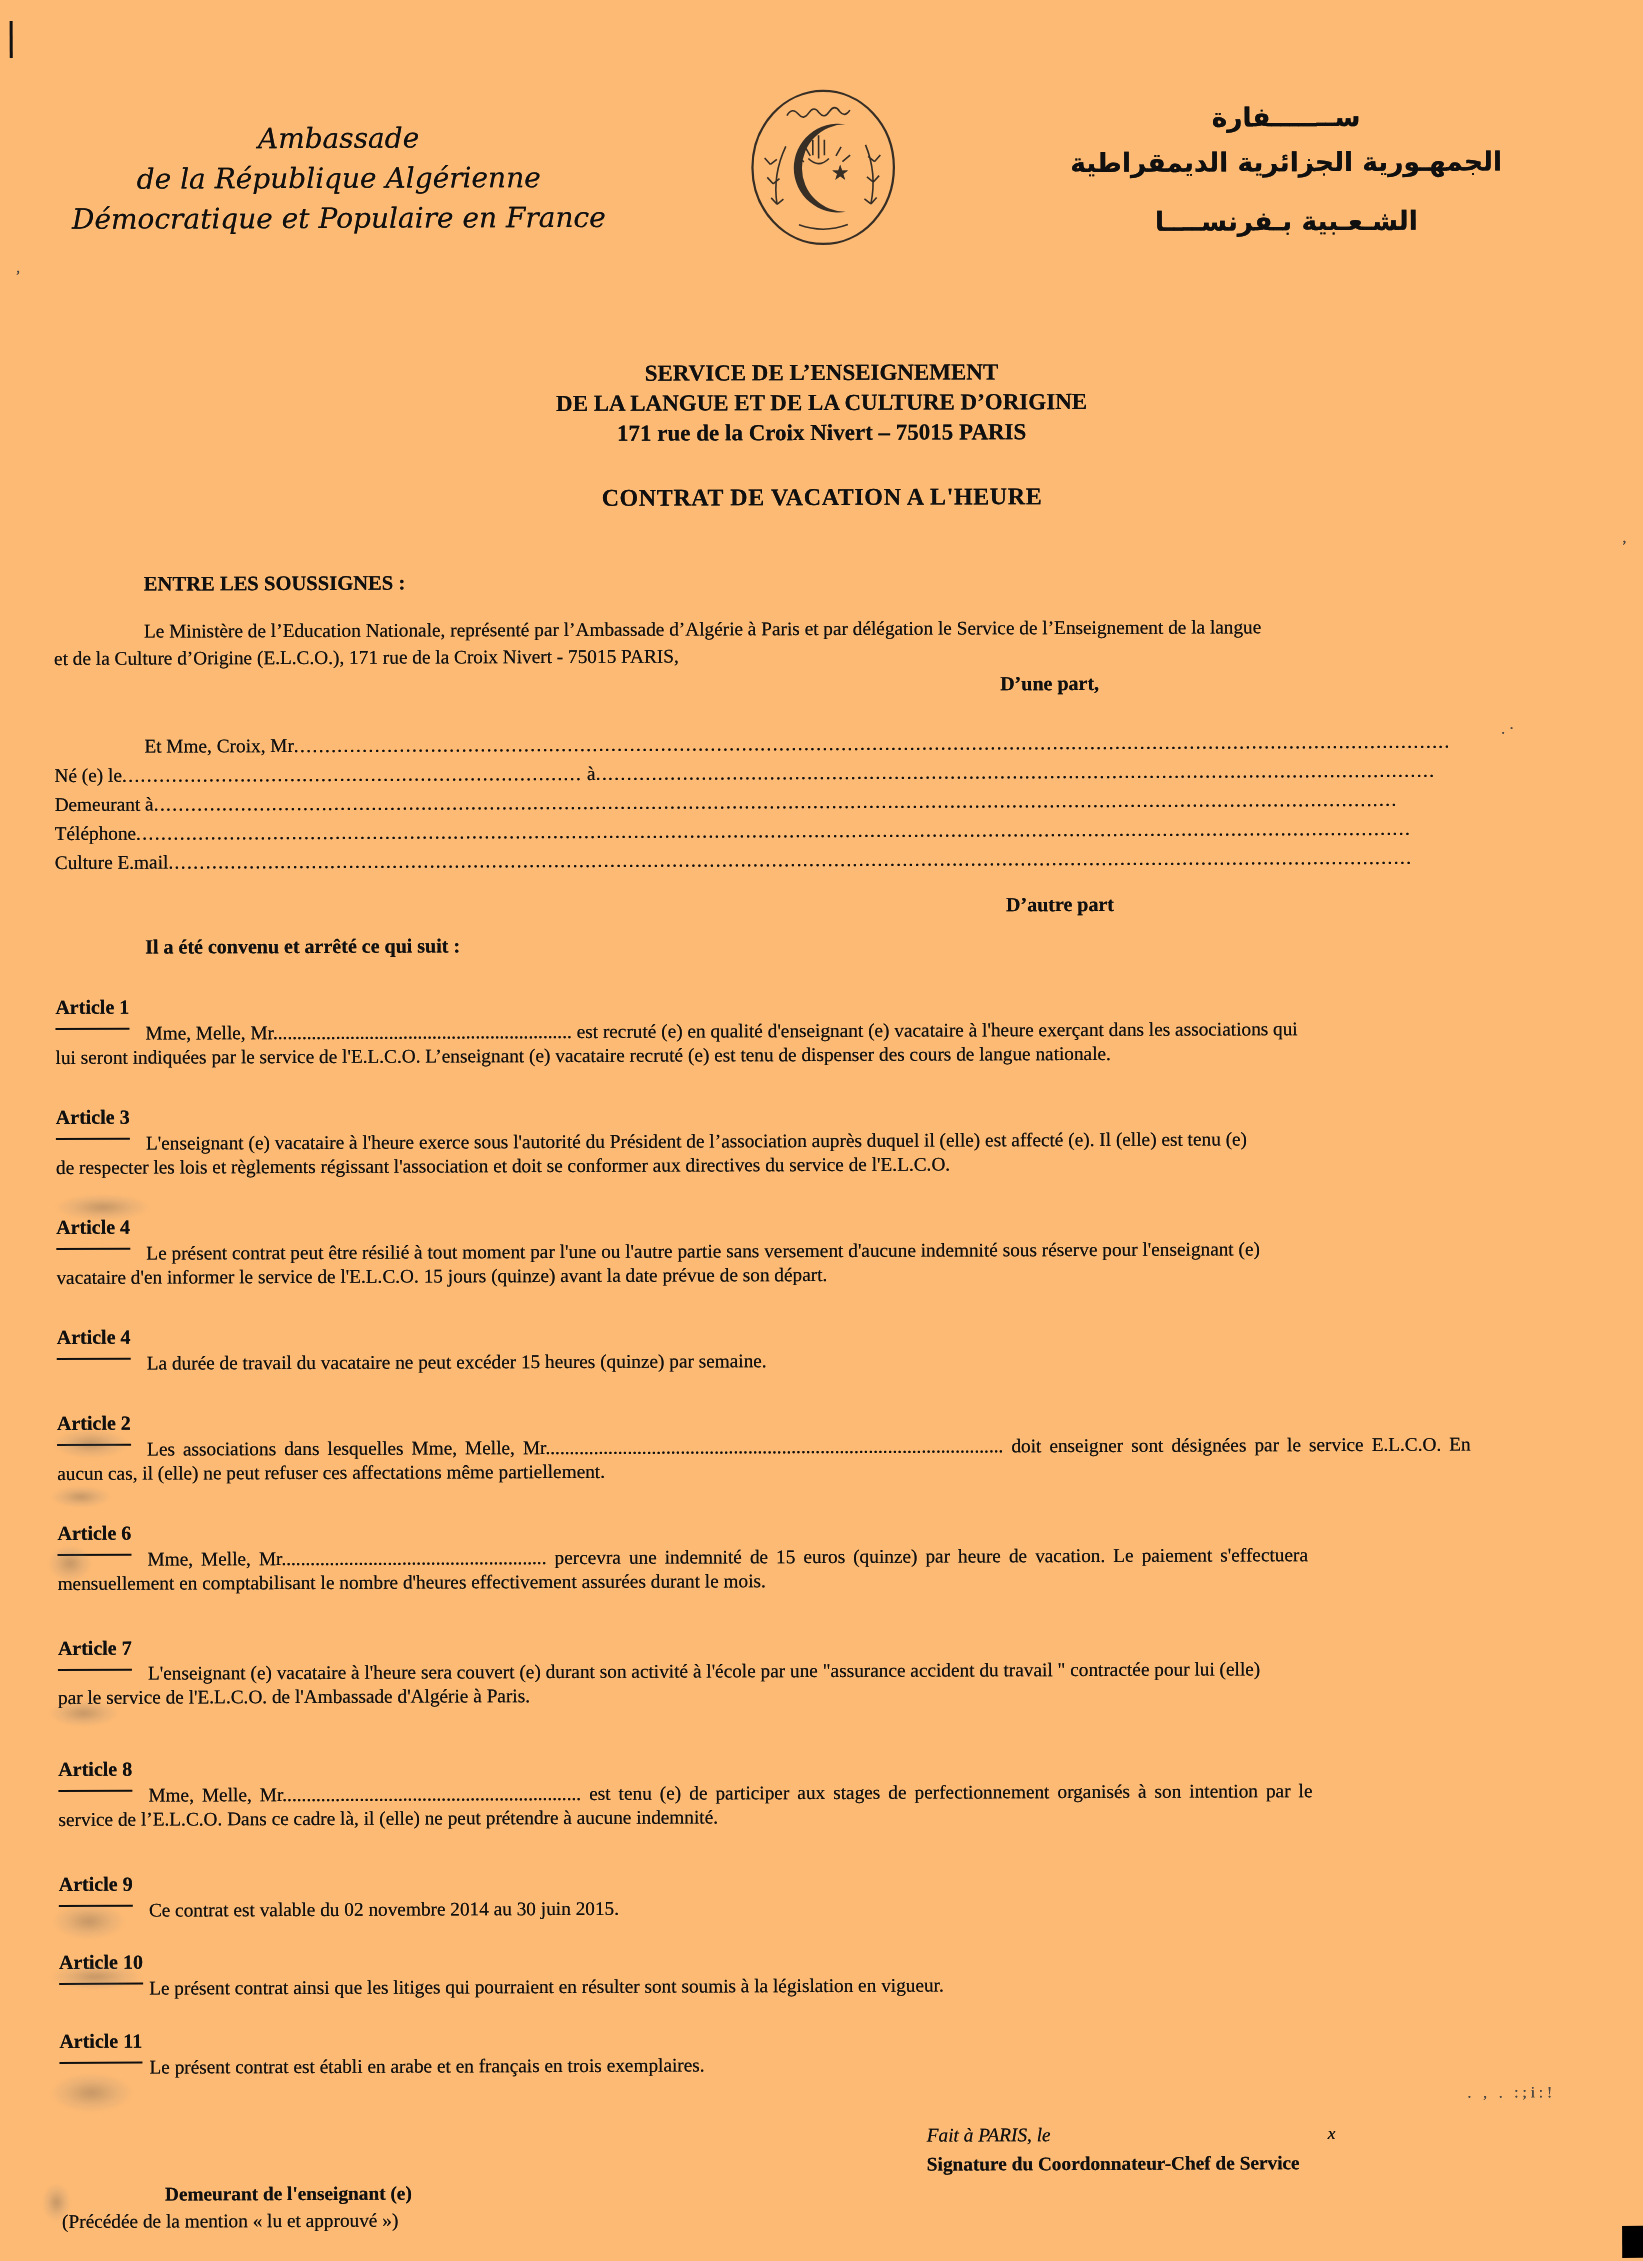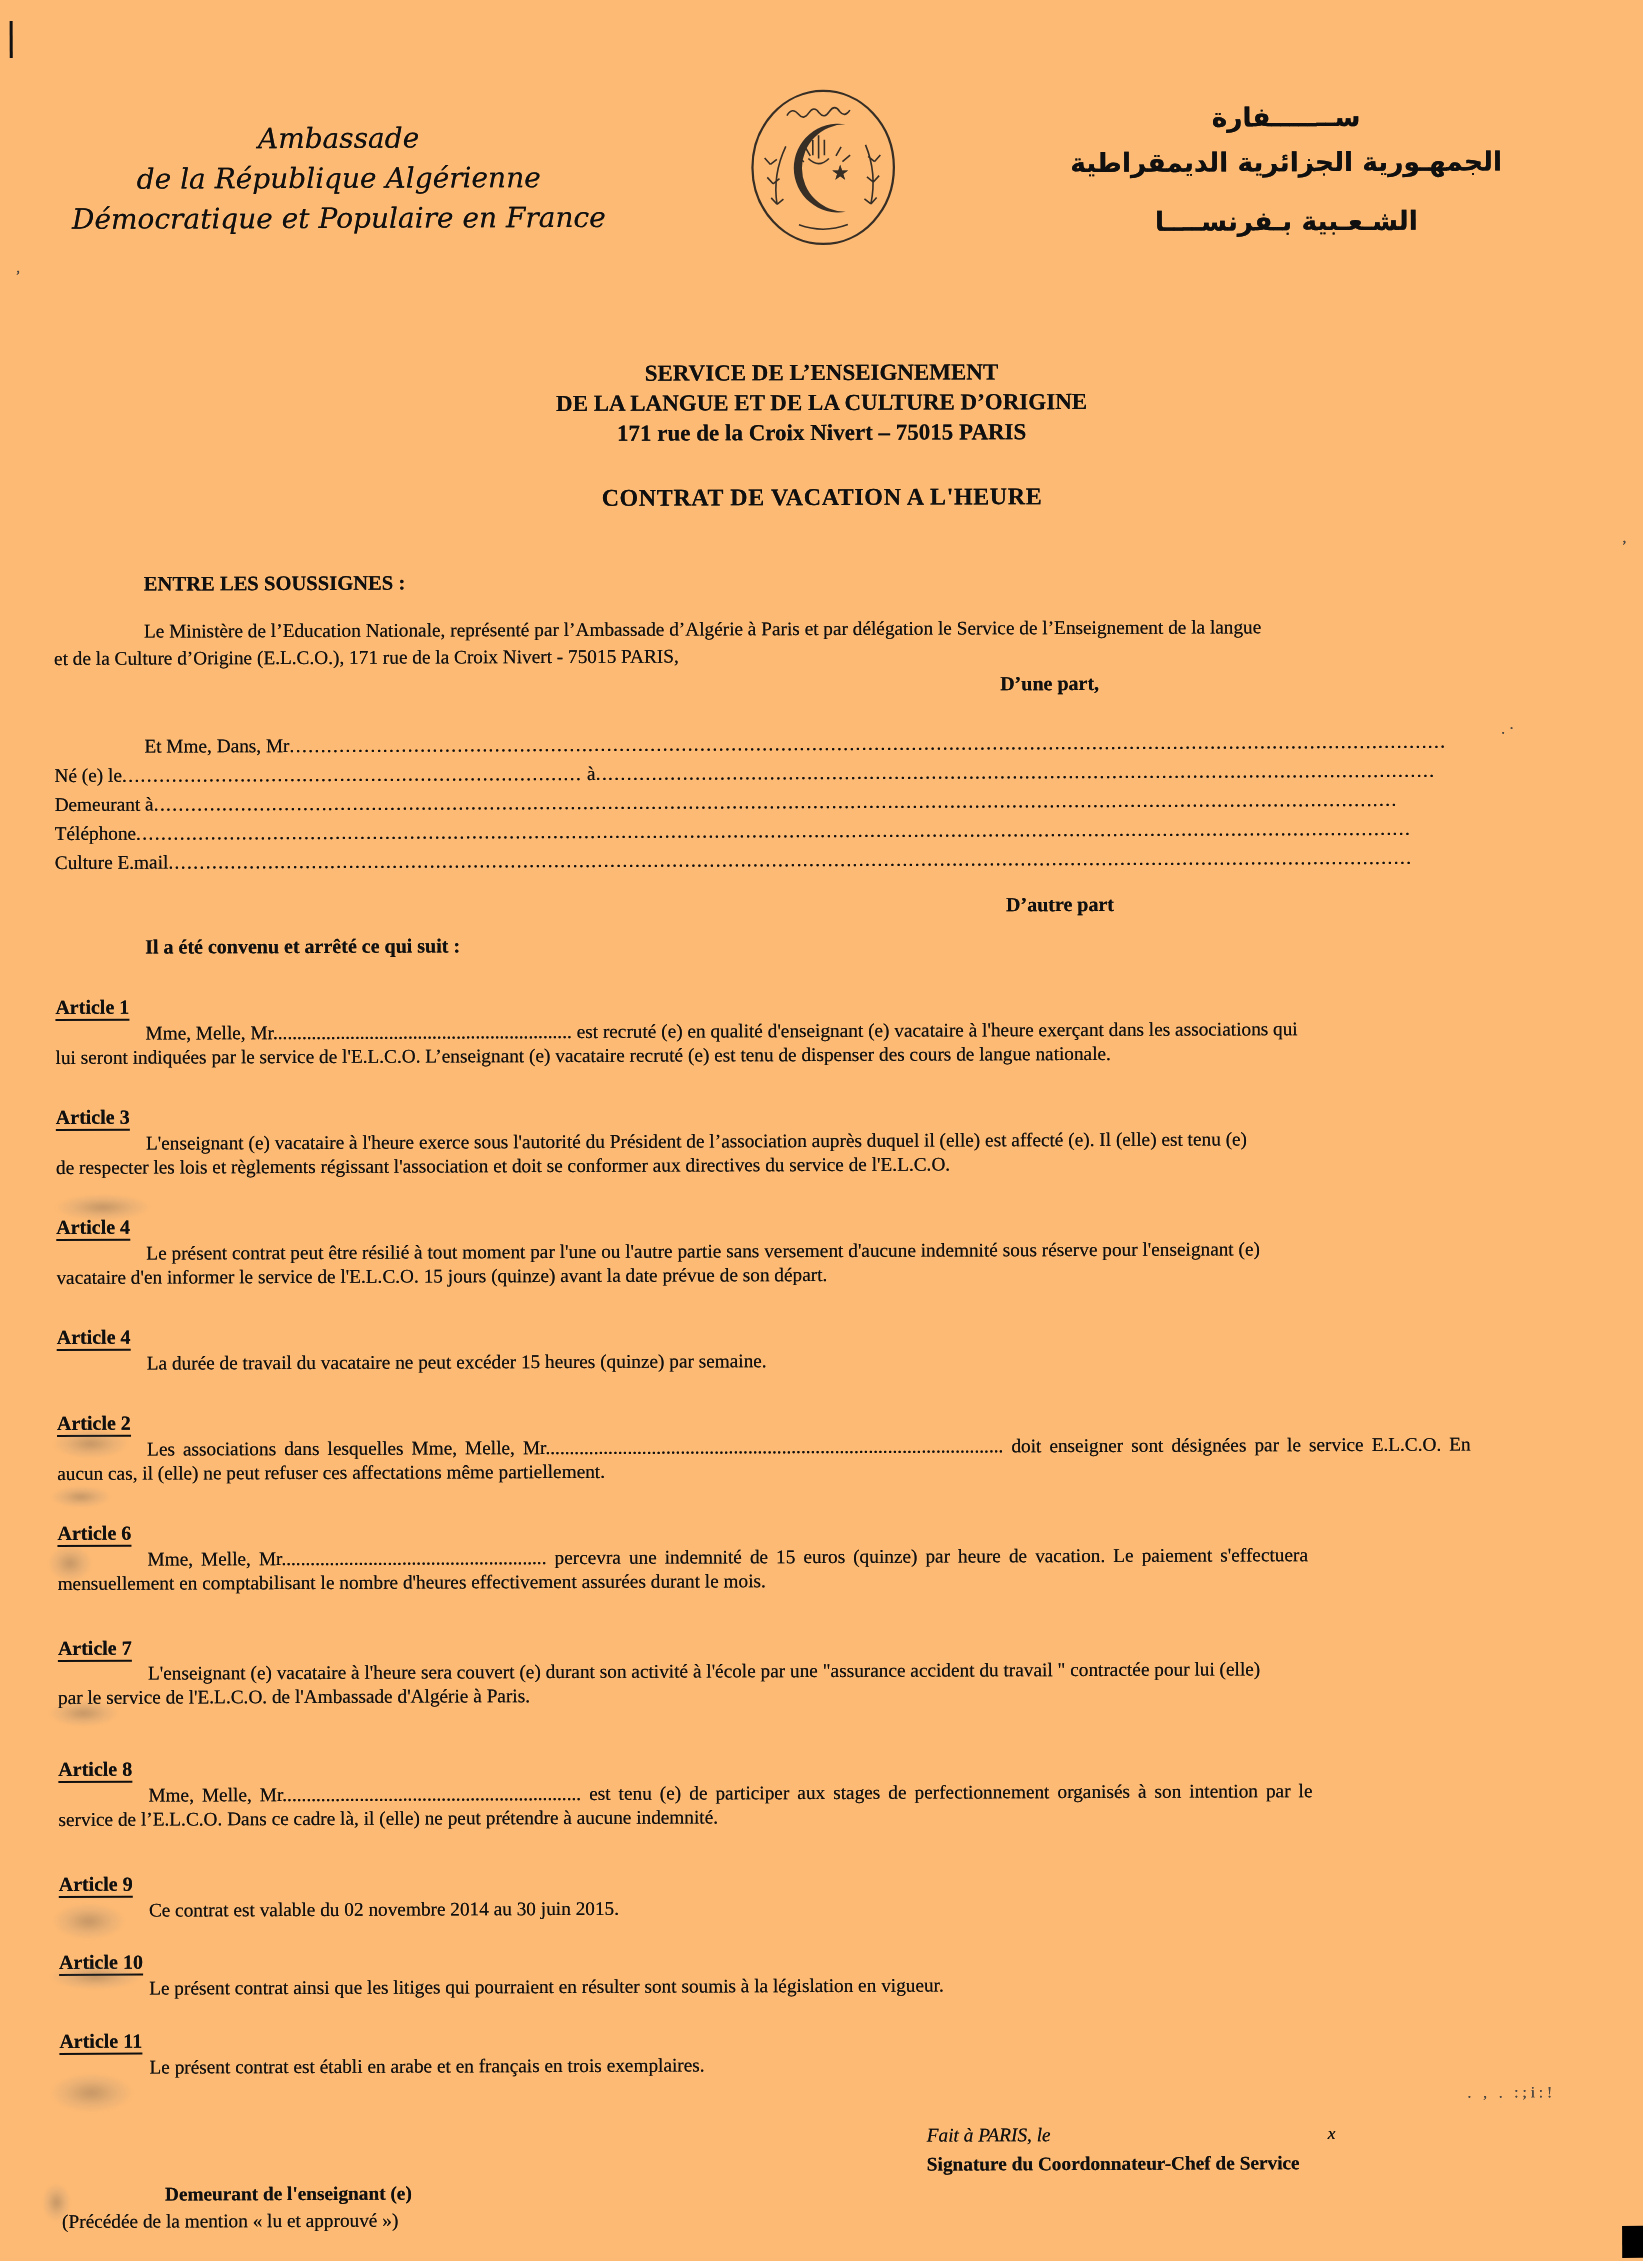--- a/index.html
+++ b/index.html
@@ -36,21 +36,21 @@
   .field-line { white-space:nowrap; overflow:hidden; }
   .field-line.indent { padding-left:90px; }
   .dots { letter-spacing:1.4px; }
   .dautre { margin-top:18px; margin-left:951px; font-weight:bold; font-size:20px; line-height:26px; }
   .convenu { margin-top:13px; padding-left:90px; font-weight:bold; font-size:20px; line-height:26px; }
 
   .article { margin-top:34px; }
   .article.m7 { margin-top:39px; } .article.m8 { margin-top:46px; }
   .article.m9 { margin-top:39px; } .article.m10 { margin-top:26px; } .article.m11 { margin-top:27px; }
   .art-head { font-weight:bold; font-size:20px; line-height:26px; }
-  .art-head span { border-bottom:2.6px solid #101010; padding-bottom:1px; }
+  .art-head span { border-bottom:2.6px solid #101010; padding-bottom:10px; }
   .para { margin-top:1.9px; font-size:19.3px; line-height:24px; }
   .para .line:first-child { padding-left:90px; }
   .para .line.wide { word-spacing:3.2px; }
 
   
   .sig { position:absolute; font-size:19.3px; }
   .fait { left:922px; top:2125px;font-style:italic; }
   .coord { left:922px; top:2154px; font-weight:bold; }
   .xmark { position:absolute; left:1323px; top:2125px; font-style:italic; font-size:17.4px; }
   .teacher { left:160px; top:2181px; font-weight:bold; }
@@ -111,21 +111,21 @@
 
       <div class="ministry">
         <div class="line">Le Ministère de l’Education Nationale, représenté par l’Ambassade d’Algérie à Paris et par délégation le Service de l’Enseignement de la langue</div>
         <div class="line">et de la Culture d’Origine (E.L.C.O.), 171 rue de la Croix Nivert - 75015 PARIS,</div>
       </div>
 
       <div class="dune">D’une part,</div>
 
       <div class="fields">
         <div class="field-line indent">
-          <span>Et Mme, Dans, Mr</span><span class="dots">..........................................................................................................................................................................................</span>
+          <span>Et Mme, Croix, Mr</span><span class="dots">..........................................................................................................................................................................................</span>
         </div>
         <div class="field-line">
           <span>Né (e) le</span><span class="dots">..........................................................................</span><span> à</span><span class="dots">.......................................................................................................................................</span>
         </div>
         <div class="field-line">
           <span>Demeurant à</span><span class="dots">........................................................................................................................................................................................................</span>
         </div>
         <div class="field-line">
           <span>Téléphone</span><span class="dots">.............................................................................................................................................................................................................</span>
         </div>

